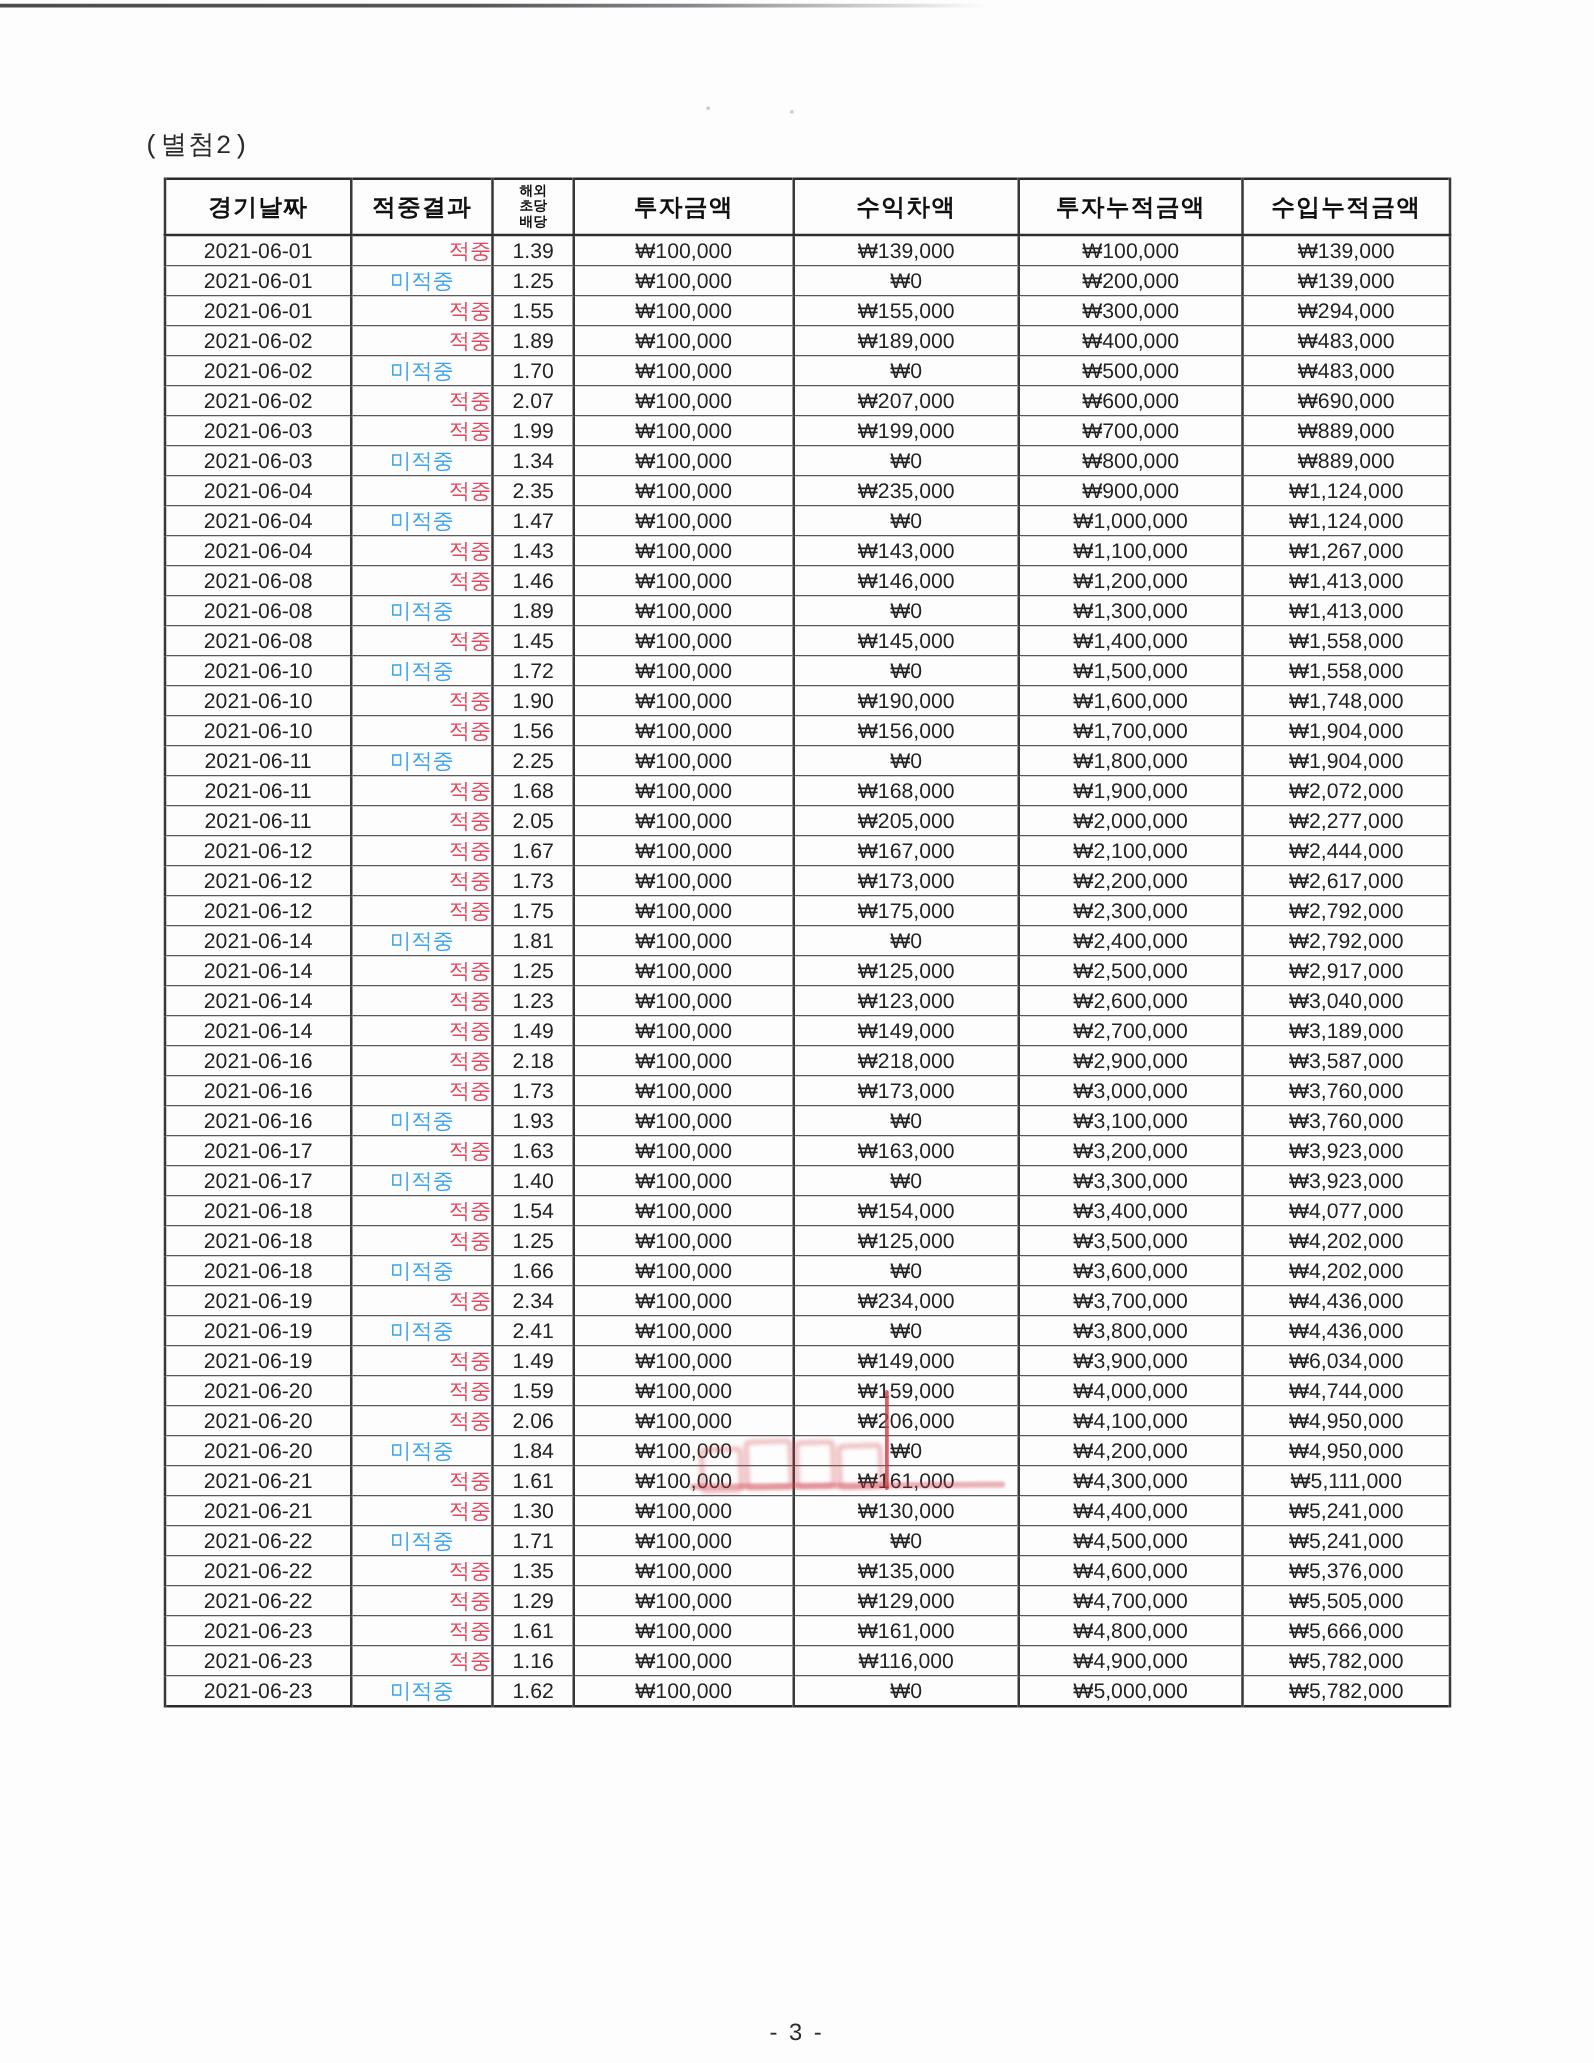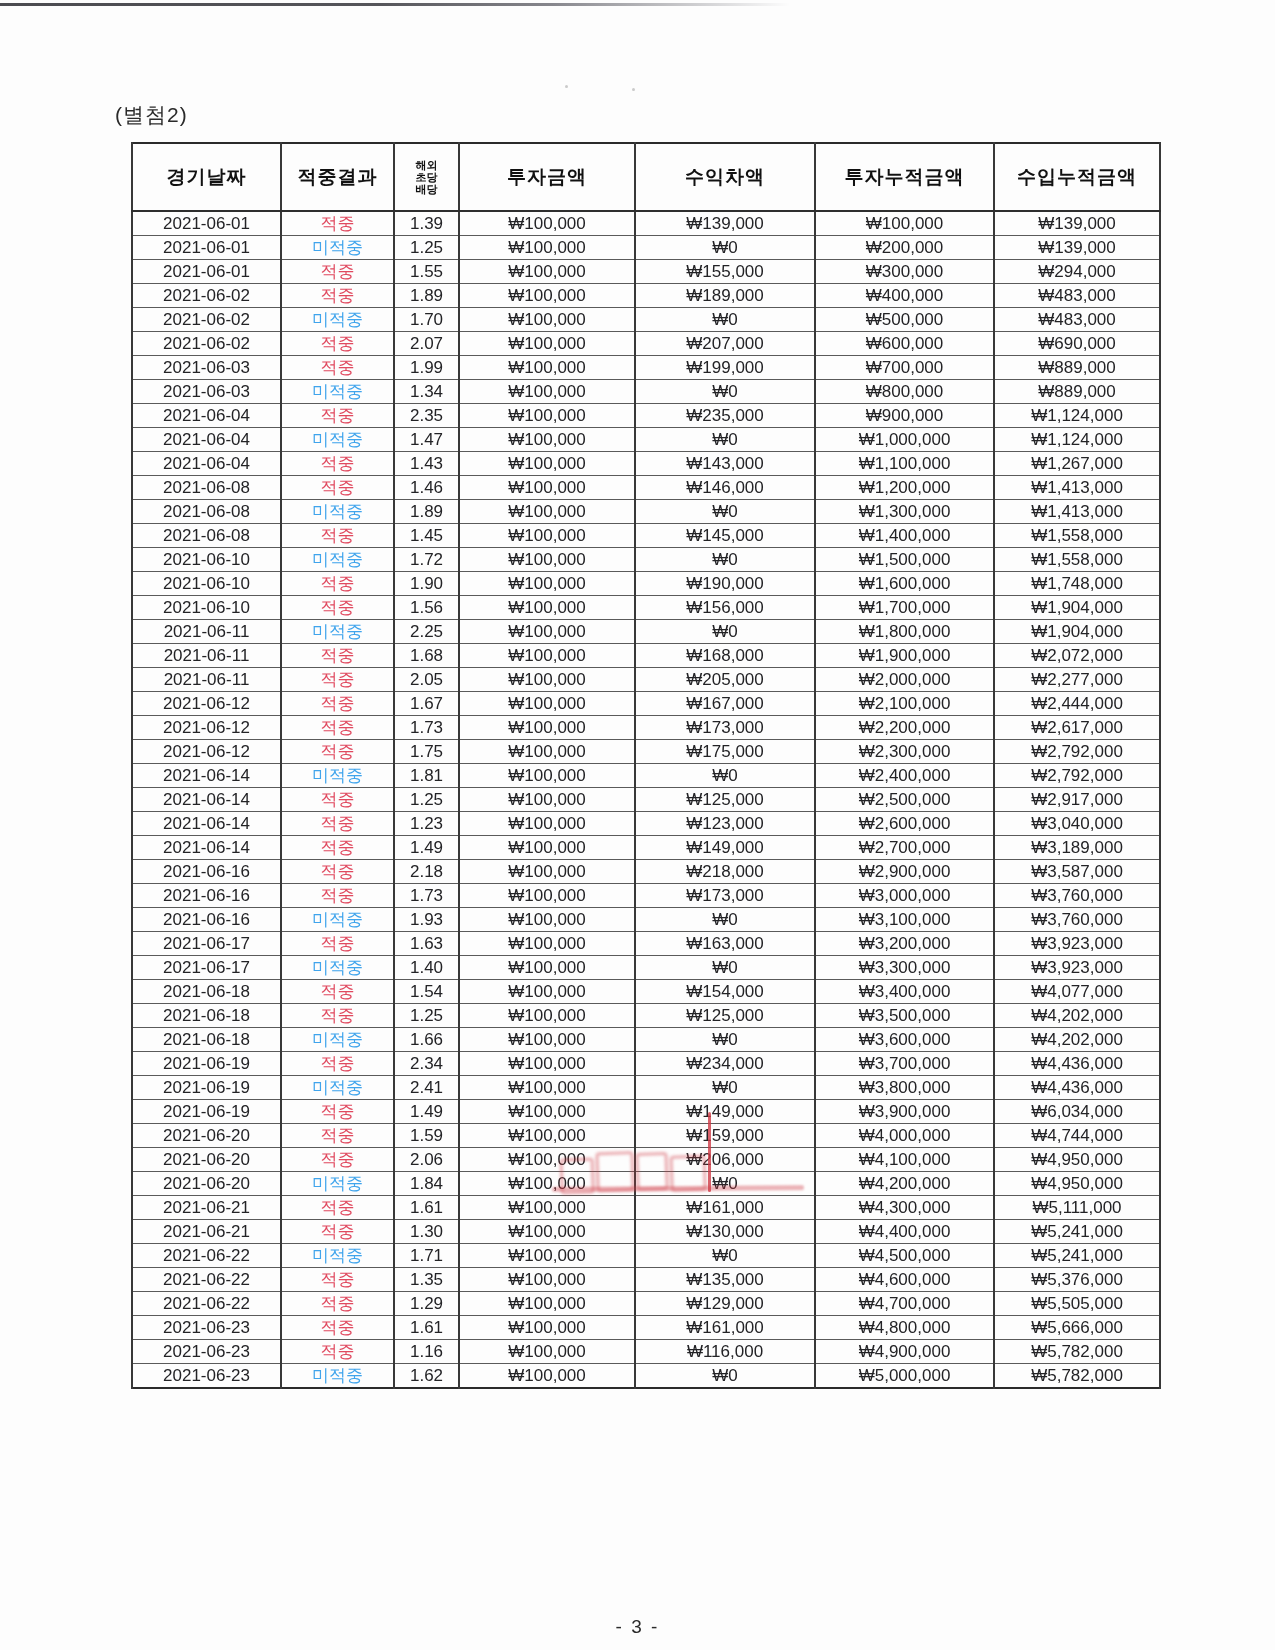--- a/index.html
+++ b/index.html
@@ -11,46 +11,46 @@
   }
   .scan-line {
     position:absolute; top:3px; left:0; width:790px; height:3px;
     background:linear-gradient(to right,#4b4b50 0%,#55555a 48%,#87878d 70%,rgba(150,150,158,0) 100%);
   }
   .speck { position:absolute; width:3px; height:3px; border-radius:50%; background:#9a9a9a; opacity:.5; }
   .speck.s1 { left:565px; top:85px; }
   .speck.s2 { left:632px; top:88px; }
   .attachment-label {
     position:absolute; left:115px; top:101px;
-    font-family:Liberation Sans, sans-serif;
+    font-family:Liberation Mono, monospace;
     font-size:21px; color:#2a2a2a; letter-spacing:1px;
   }
   table.ledger {
     position:absolute; left:131px; top:142px; width:1028px;
     border-collapse:collapse; table-layout:fixed;
     border:2.5px solid #2b2b2b;
   }
   .ledger th, .ledger td {
     border-left:2px solid #383838; border-right:2px solid #383838;
     border-top:1.3px solid #5a5a5a; border-bottom:1.3px solid #5a5a5a;
     text-align:center; vertical-align:middle;
     padding:0; overflow:hidden; white-space:nowrap;
   }
-  .ledger thead tr { height:68px;margin-left:24px; }
+  .ledger thead tr { height:45px;margin-left:24px; }
   .ledger thead th {
     font-size:19px; font-weight:bold; color:#111;
     border-bottom:2px solid #2e2e2e; letter-spacing:1px;
   }
   .ledger thead th.small-header {
     font-size:11px; line-height:1.1; letter-spacing:0;
     white-space:pre-line; font-weight:bold;
   }
   .ledger tbody tr { height:22px; }
   .ledger tbody td { font-size:17px; color:#232326; }
-  .ledger td.hit  { color:var(--hit-color,#e0495f); }
+  .ledger td.hit  { color:var(--hit-color,#e0495f);text-align:right; }
   .ledger td.miss { color:var(--miss-color,#3fa4ec); }
   .page-number {
     position:absolute; left:0; top:1616px; width:1275px;
     text-align:center; font-size:19px; color:#2b2b2b; letter-spacing:2px;
   }
   
   .red-line {
     position:absolute; left:708px; top:1112px; width:3px; height:80px;
     background:var(--stamp-color,#cf3b46); opacity:.8; border-radius:2px;
     filter:blur(.4px);

